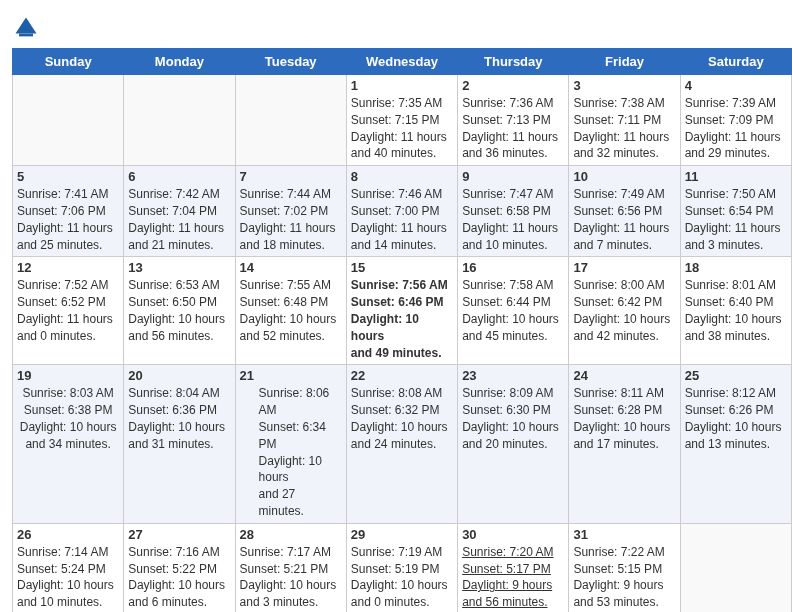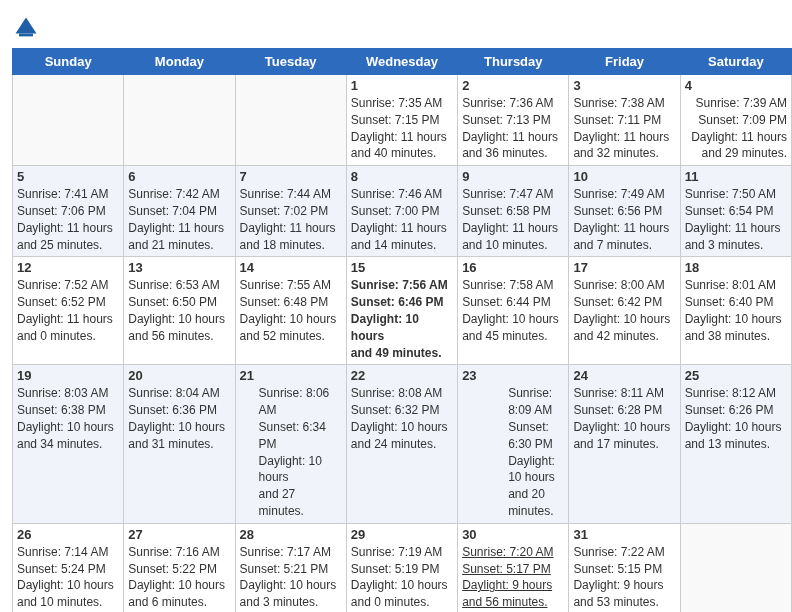--- a/index.html
+++ b/index.html
@@ -152,21 +152,21 @@
           </td>
           <td>
             <div class="day-number">3</div>
             <div class="day-info" style="white-space: pre-line;">Sunrise: 7:38 AM
 Sunset: 7:11 PM
 Daylight: 11 hours
 and 32 minutes.</div>
           </td>
           <td>
             <div class="day-number">4</div>
-            <div class="day-info" style="white-space: pre-line; text-align: right;">Sunrise: 7:39 AM
+            <div class="day-info" style="white-space: pre-line;">Sunrise: 7:39 AM
 Sunset: 7:09 PM
 Daylight: 11 hours
 and 29 minutes.</div>
           </td>
         </tr>
         <tr class="row-alt">
           <td>
             <div class="day-number">5</div>
             <div class="day-info" style="white-space: pre-line;">Sunrise: 7:41 AM
 Sunset: 7:06 PM
@@ -263,21 +263,21 @@
             <div class="day-number">18</div>
             <div class="day-info" style="white-space: pre-line;">Sunrise: 8:01 AM
 Sunset: 6:40 PM
 Daylight: 10 hours
 and 38 minutes.</div>
           </td>
         </tr>
         <tr class="row-alt">
           <td>
             <div class="day-number">19</div>
-            <div class="day-info" style="white-space: pre-line;">Sunrise: 8:03 AM
+            <div class="day-info" style="white-space: pre-line; text-align: center;">Sunrise: 8:03 AM
 Sunset: 6:38 PM
 Daylight: 10 hours
 and 34 minutes.</div>
           </td>
           <td>
             <div class="day-number">20</div>
             <div class="day-info" style="white-space: pre-line;">Sunrise: 8:04 AM
 Sunset: 6:36 PM
 Daylight: 10 hours
 and 31 minutes.</div>
@@ -291,21 +291,21 @@
           </td>
           <td>
             <div class="day-number">22</div>
             <div class="day-info" style="white-space: pre-line;">Sunrise: 8:08 AM
 Sunset: 6:32 PM
 Daylight: 10 hours
 and 24 minutes.</div>
           </td>
           <td>
             <div class="day-number">23</div>
-            <div class="day-info" style="white-space: pre-line; margin-left: 46px;">Sunrise: 8:09 AM
+            <div class="day-info" style="white-space: pre-line;">Sunrise: 8:09 AM
 Sunset: 6:30 PM
 Daylight: 10 hours
 and 20 minutes.</div>
           </td>
           <td>
             <div class="day-number">24</div>
             <div class="day-info" style="white-space: pre-line;">Sunrise: 8:11 AM
 Sunset: 6:28 PM
 Daylight: 10 hours
 and 17 minutes.</div>

